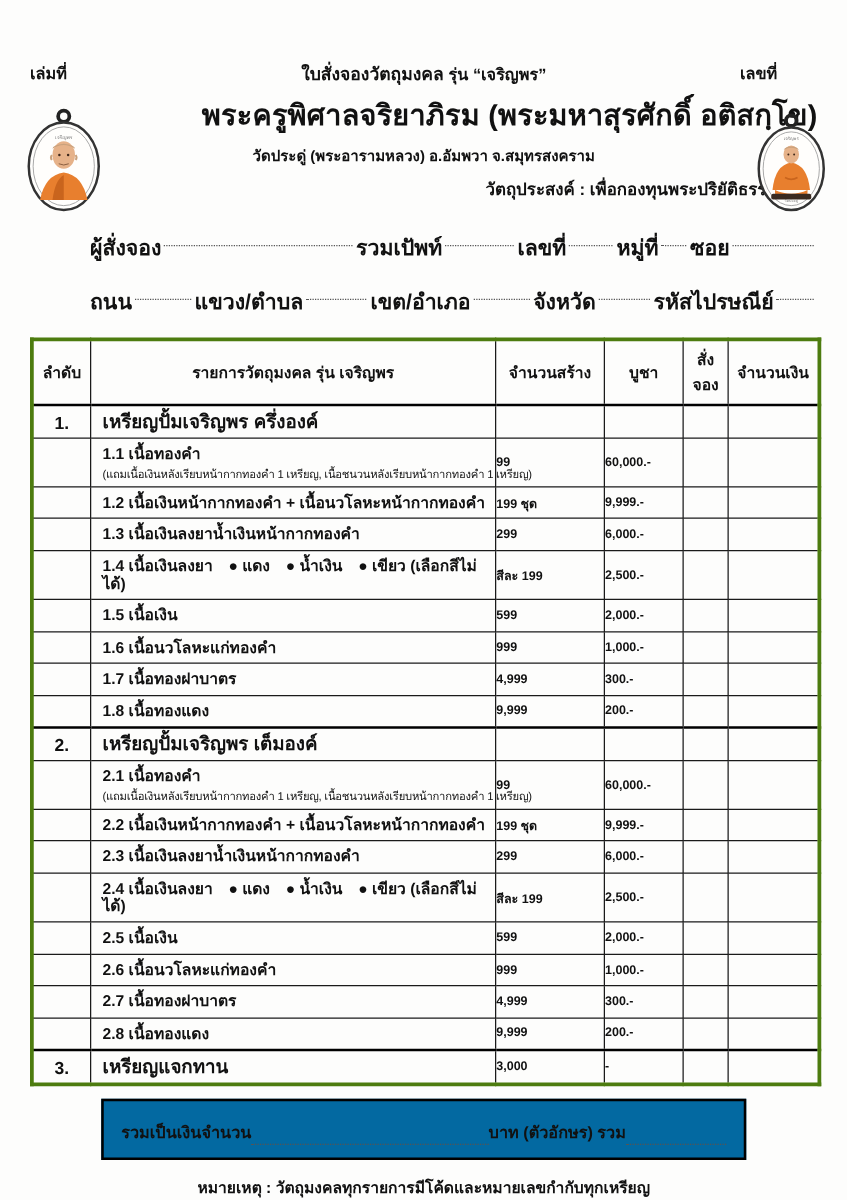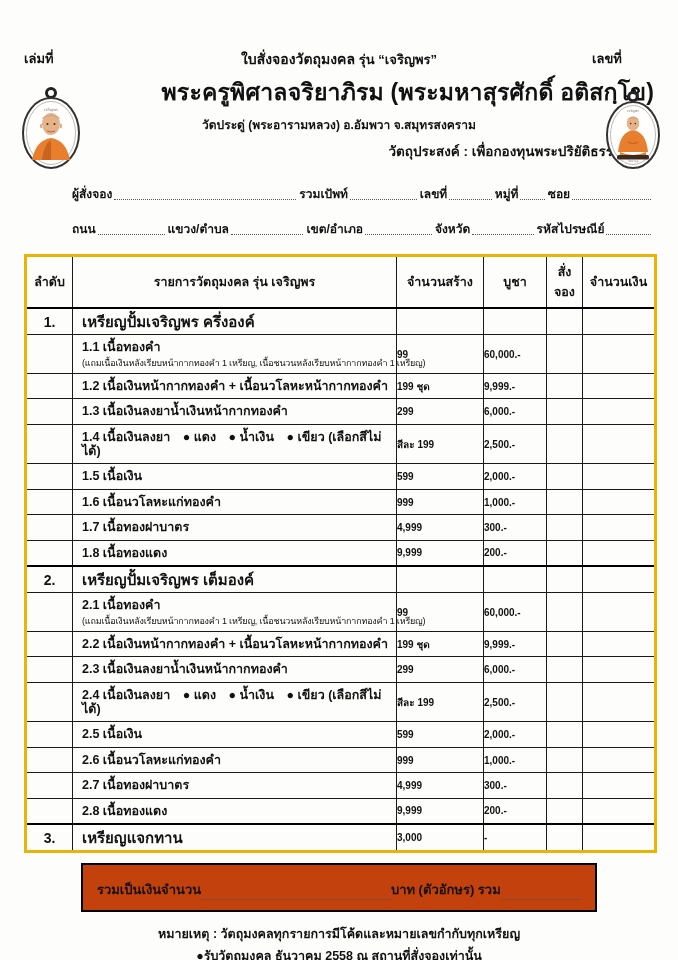--- a/index.html
+++ b/index.html
@@ -20,40 +20,40 @@
   .main-title { text-align:right; font-size:23px; font-weight:700; margin-top:4px; letter-spacing:0.2px; }
   .sub-title  { text-align:center; font-size:12px; font-weight:700; margin-top:5px; }
   .purpose    { text-align:right; font-size:13.5px; font-weight:700; margin-top:6px; }
 
   .amulet { position:absolute; top:86px; }
   .amulet.left  { left:20px; }
   .amulet.right { right:16px; top:90px; }
 
   
   .form-area { margin-top:22px; }
-  .form-line { display:flex; align-items:center; font-size:12px; font-weight:700; margin-bottom:16px;padding-left:48px; }
+  .form-line { display:flex; align-items:flex-start; font-size:17px; font-weight:700; margin-bottom:16px;padding-left:48px; }
   .form-line .flabel { white-space:nowrap; padding-right:2px; }
   .form-line .dots { border-bottom:1.6px dotted #555; height:13px; margin:0 3px 1px 0; }
 
   
-  table.order { width:630px; margin:2px auto 0 auto; border-collapse:collapse; border:3px solid #eab308; table-layout:fixed; }
+  table.order { width:630px; margin:2px auto 0 auto; border-collapse:collapse; border:3px solid #4d7c0f; table-layout:fixed; }
   table.order td, table.order th { border:1px solid #1a1a1a; vertical-align:middle; }
   .col-no{width:47px}.col-name{width:324px}.col-qty{width:87px}.col-price{width:63px}.col-order{width:36px}.col-amount{width:73px}
   thead th { font-size:12.5px; font-weight:700; padding:5px 2px; border-bottom:2px solid #000; text-align:center; }
   tr.section td { border-top:2.5px solid #000; }
   tbody tr:last-child td { border-top:2.5px solid #000; }
   .c-no { text-align:center; font-size:14px; font-weight:700; }
   .c-name { text-align:left; font-size:12.5px; font-weight:700; padding:5px 4px 5px 9px; line-height:1.15; }
   tr.section .c-name { font-size:15px; padding:4px 4px 4px 9px; }
   .c-qty, .c-price { font-size:10px; font-weight:700; }
   .note { display:block; font-size:9px; font-weight:400; letter-spacing:-0.2px; margin-top:3px; white-space:nowrap; }
 
   
   .total-box {
-    width:516px; margin:10px auto 0 auto; border:2.5px solid #000; background:#c2410c;
+    width:516px; margin:10px auto 0 auto; border:2.5px solid #000; background:#0369a1;
     padding:14px 14px 10px 14px; display:flex; align-items:flex-end;
     font-size:13px; font-weight:700;
   }
   .total-box .dots { border-bottom:1.6px dotted #555; height:13px; }
 
   
   .notes { text-align:center; margin-top:12px; font-weight:700; font-size:12.5px; line-height:1.75; }
 </style>
 </head>
 <body>

